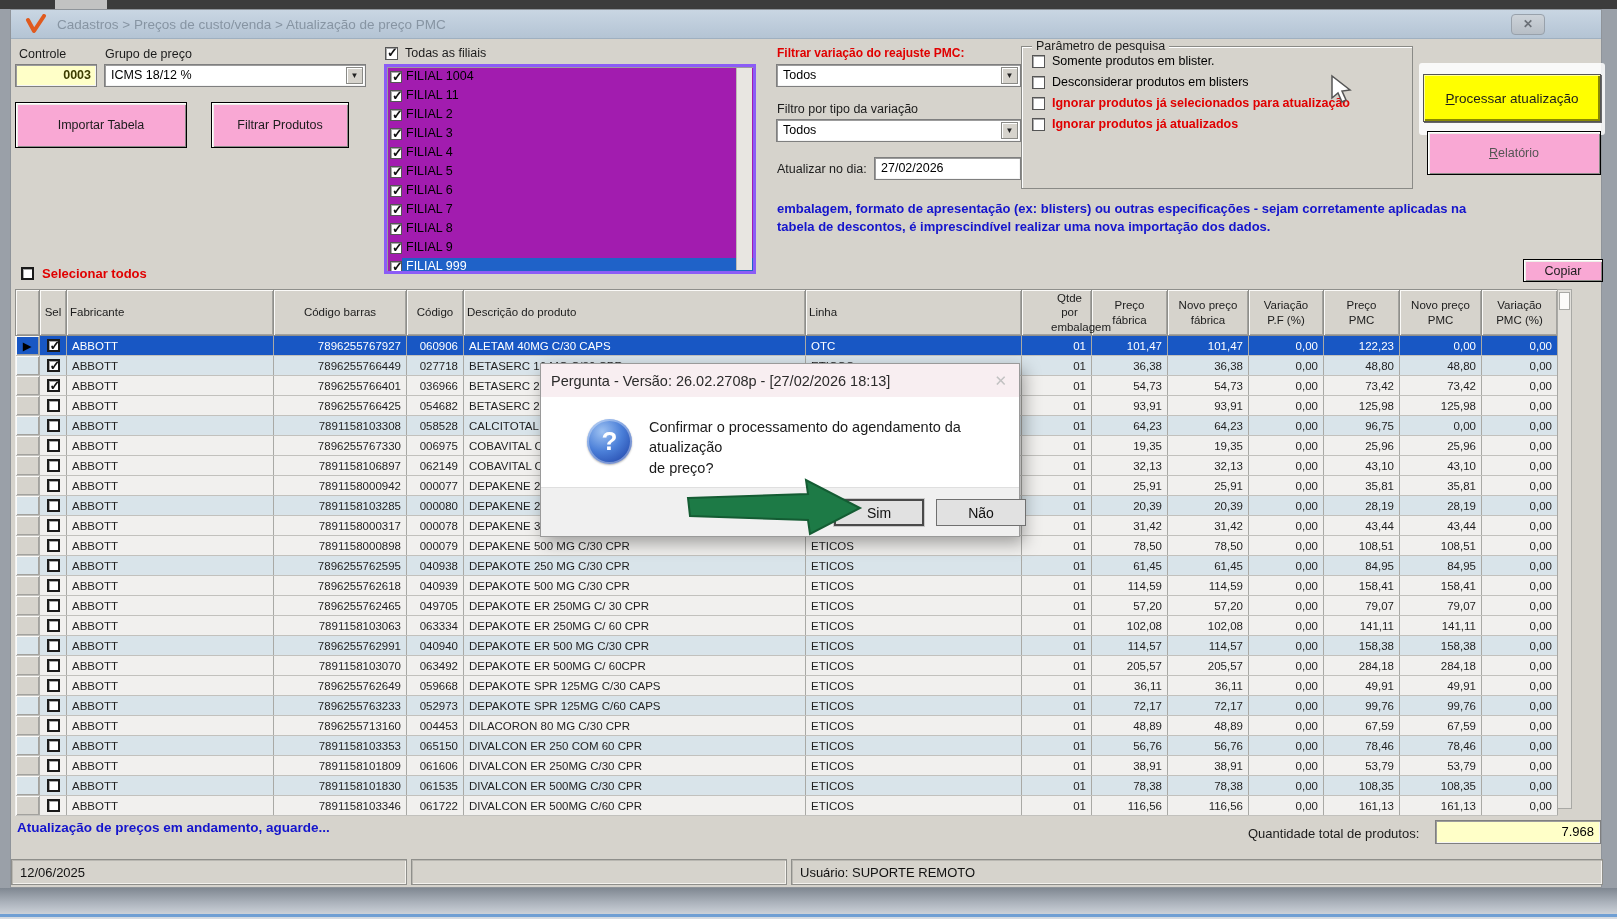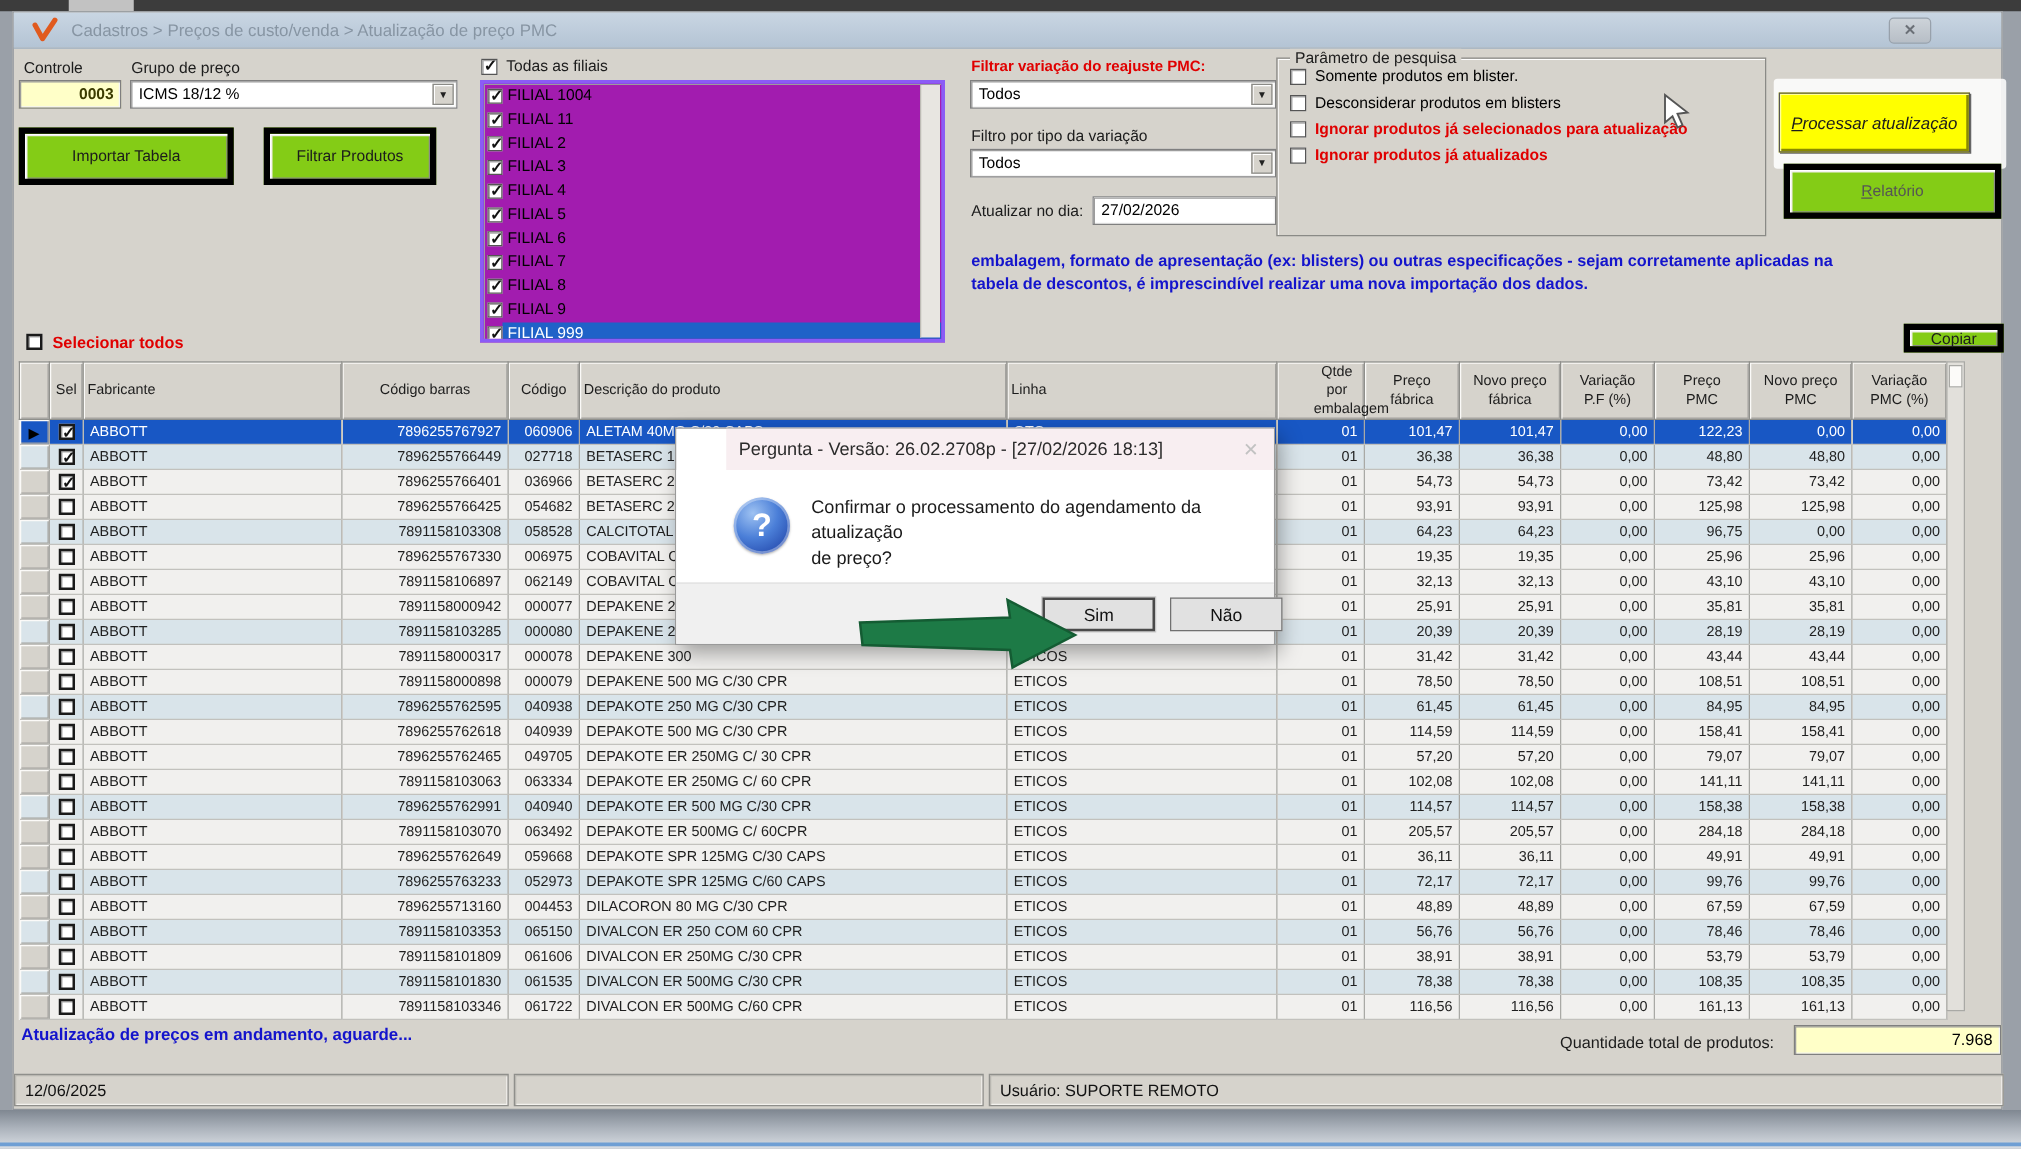--- a/index.html
+++ b/index.html
@@ -28,21 +28,21 @@
     background:linear-gradient(#cdd3d9,#b7bec6); border:1px solid #98a1ab; border-radius:4px;
     color:#6b7077; font-weight:bold; font-size:12px; text-align:center; line-height:19px; }
 
   .label { font-size:12.5px; color:#1c1c1c; }
   .red { color:#e00000; font-weight:bold; }
   .blue { color:#1414cc; font-weight:bold; }
 
   .field { background:#fff; border:1px solid #7f7f7f;
     box-shadow:inset 1px 1px 0 #9c9c9c, inset -1px -1px 0 #f4f4f4; font-size:12.5px; }
   .field-yellow { background:#ffffc8; }
-  .btn { background:#84cc16; border:5px solid #000000;
+  .btn { background:#f9a8d4; border:1px solid #000000;
     box-shadow:inset 1px 1px 0 #ffffff, inset 2px 2px 0 #efede8, inset -1px -1px 0 #8a8a86;
     font-size:12.5px; color:#1c1c1c; display:flex; align-items:center; justify-content:center; }
   .dd-arrow { position:absolute; right:2px; top:2px; bottom:2px; width:17px;
     background:#d6d3cc; border:1px solid #8a8a86; box-shadow:inset 1px 1px 0 #fff;
     font-size:8px; color:#222; display:flex; align-items:center; justify-content:center; }
 
   .cb { display:inline-block; width:13px; height:13px; background:#fff; border:1px solid #555;
     box-shadow:inset 1px 1px 0 #aaa; position:relative; vertical-align:middle; flex:none; }
   .cb.checked::after { content:"✓"; position:absolute; left:1px; top:-3px; font-size:13px;
     font-weight:bold; color:#111; }
@@ -85,22 +85,22 @@
   .tbl-sb { background:#e2e0db; border:1px solid #a9a9a5; }
   .tbl-sb .thumb { position:absolute; left:1px; right:1px; top:2px; height:18px; background:#fcfbf9;
     border:1px solid #a9a9a5; }
 
   
   .statusbar-cell { background:#d6d3cc; border:1px solid #8f8f8b;
     box-shadow:inset 1px 1px 0 #b9b7b1, inset -1px -1px 0 #f4f2ee;
     font-size:13px; display:flex; align-items:center; padding-left:8px; color:#111; }
 
   
-  .dialog { left:540px; top:342px; width:480px; height:174px; background:#fff;
-    border:1px solid #9a9a9a; box-shadow:4px 6px 16px rgba(0,0,0,.35);padding-left:40px; }
+  .dialog { left:540px; top:363px; width:480px; height:174px; background:#fff;
+    border:1px solid #9a9a9a; box-shadow:4px 6px 16px rgba(0,0,0,.35); }
   .dialog-title { height:33px; background:#f8eef1; display:flex; align-items:center;
     font-size:14.5px; color:#2b2b2b; padding-left:10px; }
   .dialog-x { position:absolute; right:12px; top:8px; font-size:15px; color:#c2c2c2; }
   .dialog-body { position:absolute; left:0; top:33px; right:0; height:92px; background:#fff; }
   .q-icon { position:absolute; left:46px; top:22px; width:45px; height:45px; border-radius:50%;
     background:radial-gradient(circle at 34% 28%, #9ec2f2 0%, #4b7fd8 45%, #17379e 100%);
     box-shadow:inset 0 0 0 2px rgba(255,255,255,.35), 0 1px 2px rgba(0,0,0,.3);
     color:#fff; font-weight:bold; font-size:26px; display:flex; align-items:center; justify-content:center; }
   .dialog-msg { position:absolute; left:108px; top:20px; width:380px; font-size:14.5px;
     color:#1a1a1a; line-height:1.4; }
@@ -226,21 +226,21 @@
             <span class="txt red">Ignorar produtos já selecionados para atualização</span>
           </div>
           <div class="param-row">
             <span class="cb"></span>
             <span class="txt red">Ignorar produtos já atualizados</span>
           </div>
         </div>
     </div>
 
     <div class="abs halo" style="left:1408px;top:53px;width:186px;height:72px;"></div>
-    <div class="abs btn btn-yellow" style="left:1412px;top:64px;width:153px;height:48px;font-style:italic;">
+    <div class="abs btn btn-yellow" style="left:1412px;top:64px;width:178px;height:48px;">
       <span><span class="u">P</span><span></span><span id="proc-rest">rocessar atualização</span></span>
     </div>
     <div class="abs btn" style="left:1416px;top:121px;width:174px;height:44px;color:#555;">
       <span><span class="u">R</span><span id="rel-rest">elatório</span></span>
     </div>
 
     <div class="abs blue" style="left:766px;top:190px;width:790px;font-size:13px;line-height:1.35;">
       <div>embalagem, formato de apresentação (ex: blisters) ou outras especificações - sejam corretamente aplicadas na</div>
       <div>tabela de descontos, é imprescindível realizar uma nova importação dos dados.</div>
     </div>

